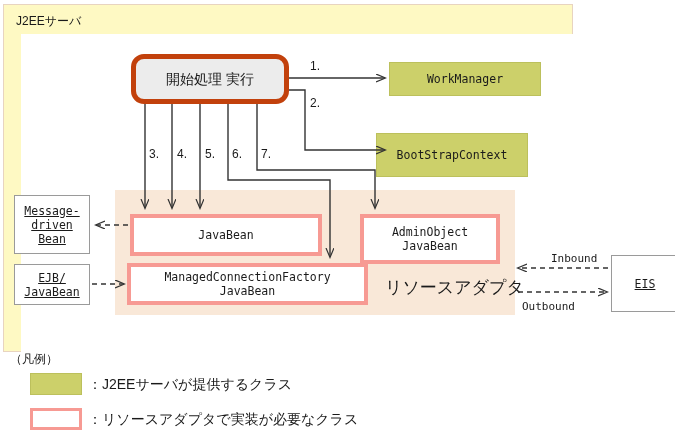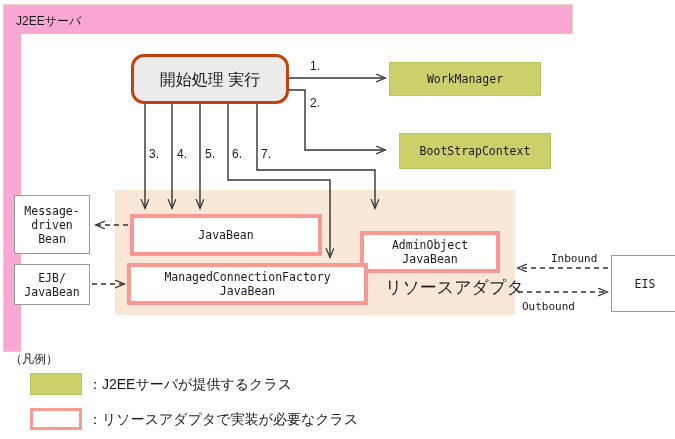--- a/index.html
+++ b/index.html
@@ -2,21 +2,21 @@
 <html><head>
 <meta charset="utf-8">
 <style>
   html,body{margin:0;padding:0;background:#fff;}
   body{width:675px;height:439px;position:relative;
        font-family:"Liberation Sans","DejaVu Sans",sans-serif;color:#1a1a1a;}
   #stage{position:absolute;left:0;top:0;width:675px;height:439px;overflow:hidden;}
 
   
   .j2ee-frame{position:absolute;left:3px;top:4px;width:570px;height:348px;
-      background:#f9a8d4;border:1px solid #e8d4c0;box-sizing:border-box;}
+      background:#fef9c3;border:1px solid #e8d4c0;box-sizing:border-box;}
   .j2ee-title{position:absolute;left:12px;top:9px;font-size:12px;line-height:14px;
       white-space:nowrap;}
   .j2ee-inner{position:absolute;left:17px;top:29px;width:552px;height:318px;
       background:#ffffff;box-sizing:border-box;}
 
   
   .ra-panel{position:absolute;left:115px;top:190px;width:400px;height:125px;
       background:#f9e8d8;box-sizing:border-box;}
   .ra-label{position:absolute;left:385px;top:281px;font-size:17px;line-height:14px;
       white-space:nowrap;}
@@ -26,26 +26,26 @@
        justify-content:center;text-align:center;}
   .box span{display:block;}
 
   .mono{font-family:"DejaVu Sans Mono","Liberation Mono",monospace;}
 
   
   .olive{background:#ccd06a;border:1px solid #bcc05c;font-size:11.5px;line-height:14px;}
   
   .pinkbox{background:#ffffff;border:4px solid #f79a93;font-size:11.5px;line-height:14px;}
   
-  .plain{background:#ffffff;border:1px solid #9a9a9a;font-size:11.5px;line-height:14px;}
+  .plain{background:#ffffff;border:1px solid #9a9a9a;font-size:11.5px;line-height:14px;text-decoration:underline;}
 
   
-  .rounded{position:absolute;background:#ececec;border:3px solid #c2410c;
+  .rounded{position:absolute;background:#ececec;border:5px solid #c2410c;
       border-radius:13px;box-sizing:border-box;display:flex;align-items:center;
-      justify-content:center;text-align:center;font-size:16px;line-height:17px;}
+      justify-content:center;text-align:center;font-size:14px;line-height:17px;}
 
   
   .num{position:absolute;font-size:12px;line-height:14px;white-space:nowrap;}
 
   
   .flowlabel{position:absolute;font-size:11px;line-height:13px;white-space:nowrap;
       font-family:"DejaVu Sans Mono","Liberation Mono",monospace;}
 
   
   #wires{position:absolute;left:0;top:0;width:675px;height:439px;pointer-events:none;}
@@ -74,31 +74,31 @@
     <div>
       <span>開始処理</span>
       <span>実行</span>
     </div>
   </div>
 
   <div class="box olive mono" style="left:389px;top:62px;width:152px;height:34px;">
     <span>WorkManager</span>
   </div>
 
-  <div class="box olive mono" style="left:399px;top:133px;width:152px;height:36px;text-align:center;">
+  <div class="box olive mono" style="left:376px;top:133px;width:152px;height:44px;text-align:center;">
     <span>BootStrapContext</span>
   </div>
 
   <div class="box pinkbox mono" style="left:130px;top:214px;width:192px;height:42px;">
     <div>
       <span>JavaBean</span>
     </div>
   </div>
 
-  <div class="box pinkbox mono" style="left:360px;top:214px;width:140px;height:42px;margin-top:17px;">
+  <div class="box pinkbox mono" style="left:360px;top:214px;width:140px;height:50px;">
     <div>
       <span>AdminObject</span>
       <span>JavaBean</span>
     </div>
   </div>
 
   <div class="box pinkbox mono" style="left:127px;top:263px;width:241px;height:42px;">
     <div>
       <span>ManagedConnectionFactory</span>
       <span>JavaBean</span>

